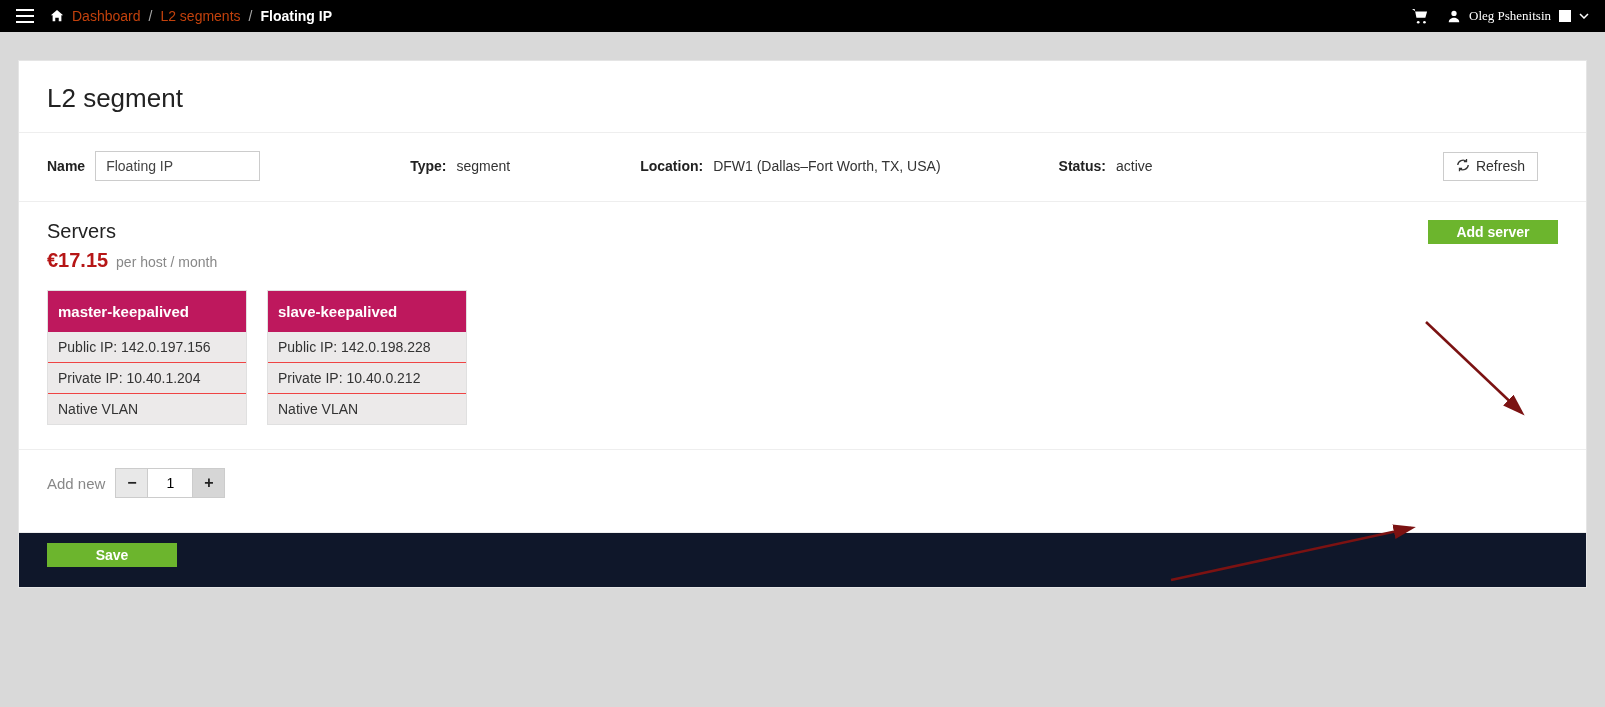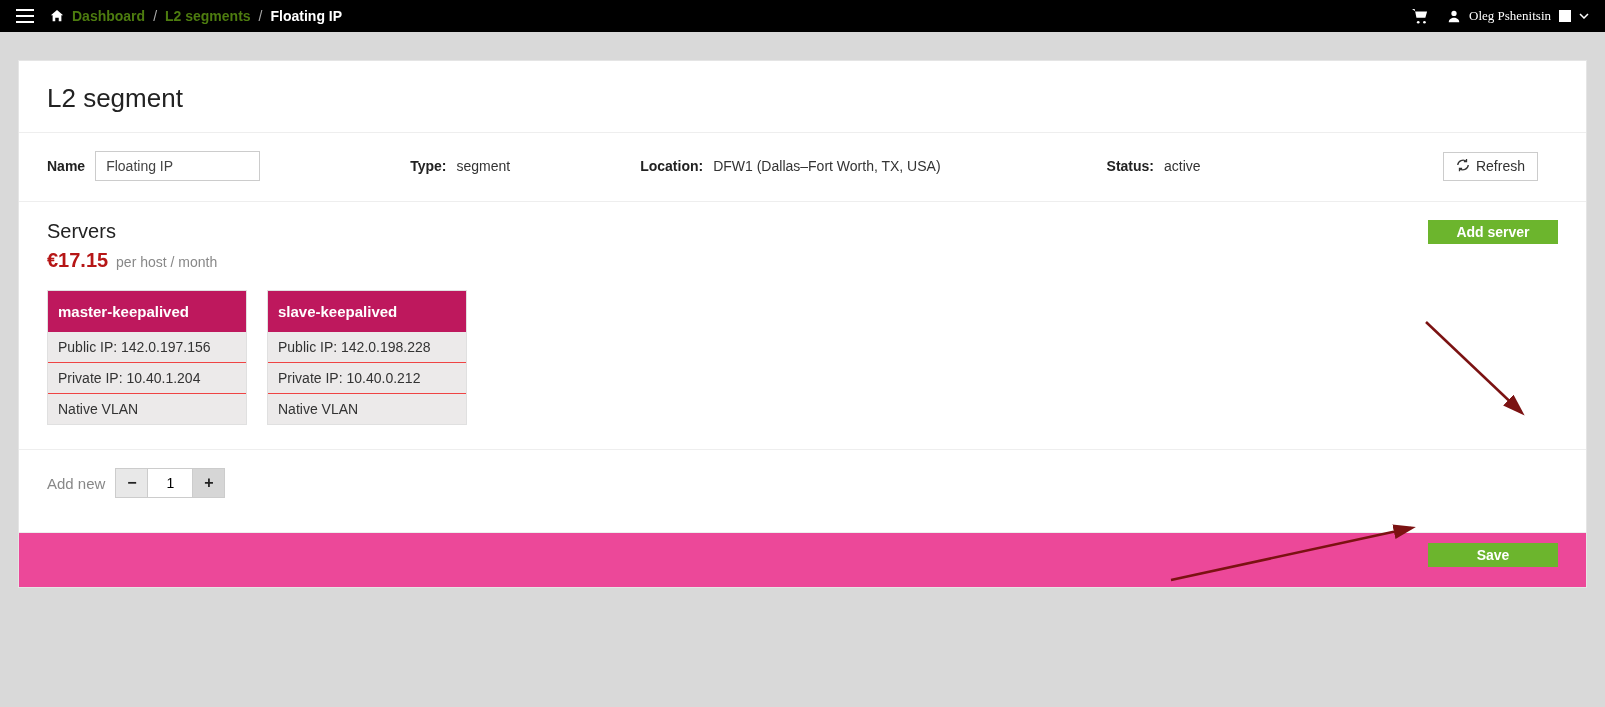--- a/index.html
+++ b/index.html
@@ -27,21 +27,21 @@
     cursor: pointer;
     margin-right: 6px;
   }
   .hamburger svg { display:block; }
   .breadcrumb {
     display: flex;
     align-items: center;
     gap: 8px;
     font-size: 14px;
   }
-  .breadcrumb a { color: #4d7c0f; text-decoration: none; cursor: pointer; font-weight: bold; }
+  .breadcrumb a { color: #c2410c; text-decoration: none; cursor: pointer; }
   .breadcrumb .sep { color: #aaa; }
   .breadcrumb .current { font-weight: 700; }
   .home-icon svg { display:block; }
   .topbar-right {
     display: flex;
     align-items: center;
     gap: 18px;
     font-family: Liberation Serif, serif;
   }
   .cart-icon, .user-icon, .chev-icon { display:inline-flex; }
@@ -192,24 +192,23 @@
   .step-btn:last-child { border-right:none; border-left:1px solid #ccc; background:#d6d6d6;}
   .step-input {
     width:44px;
     border:none;
     text-align:center;
     font-size:14px;
   }
 
   .save-row {
     display:flex;
-    justify-content:flex-end;
     padding: 10px 28px 20px 28px;
     border-top:1px solid #eee;
-    background:#ec4899;
+    background:#0f172a;
   }
 
   
   .arrow1 {
     position:absolute;
     right: 45px;
     top: 115px;
     pointer-events:none;
   }
   .arrow2 {
@@ -285,21 +284,21 @@
           <input class="name-input" type="text" value="Floating IP" style="">
         </div>
         <div class="meta-item" style="margin-left:80px;">
           <span class="meta-label">Type:</span>
           <span class="meta-value">segment</span>
         </div>
         <div class="meta-item" style="margin-left:60px;">
           <span class="meta-label">Location:</span>
           <span class="meta-value">DFW1 (Dallas–Fort Worth, TX, USA)</span>
         </div>
-        <div class="meta-item" style="margin-left:96px;justify-content:space-between;">
+        <div class="meta-item" style="margin-left:48px;justify-content:space-between;">
           <span class="meta-label">Status:</span>
           <span class="meta-value">active</span>
         </div>
         <div class="meta-spacer"></div>
         <button class="refresh-btn">
           <span>
             <svg viewBox="0 0 16 16" fill="none">
                 <path d="M2 8a6 6 0 0 1 10-4M14 8a6 6 0 0 1-10 4" stroke="#333" stroke-width="1.5"></path>
                 <path d="M12 1v3h-3M4 15v-3h3" stroke="#333" stroke-width="1.5"></path>
               </svg>

